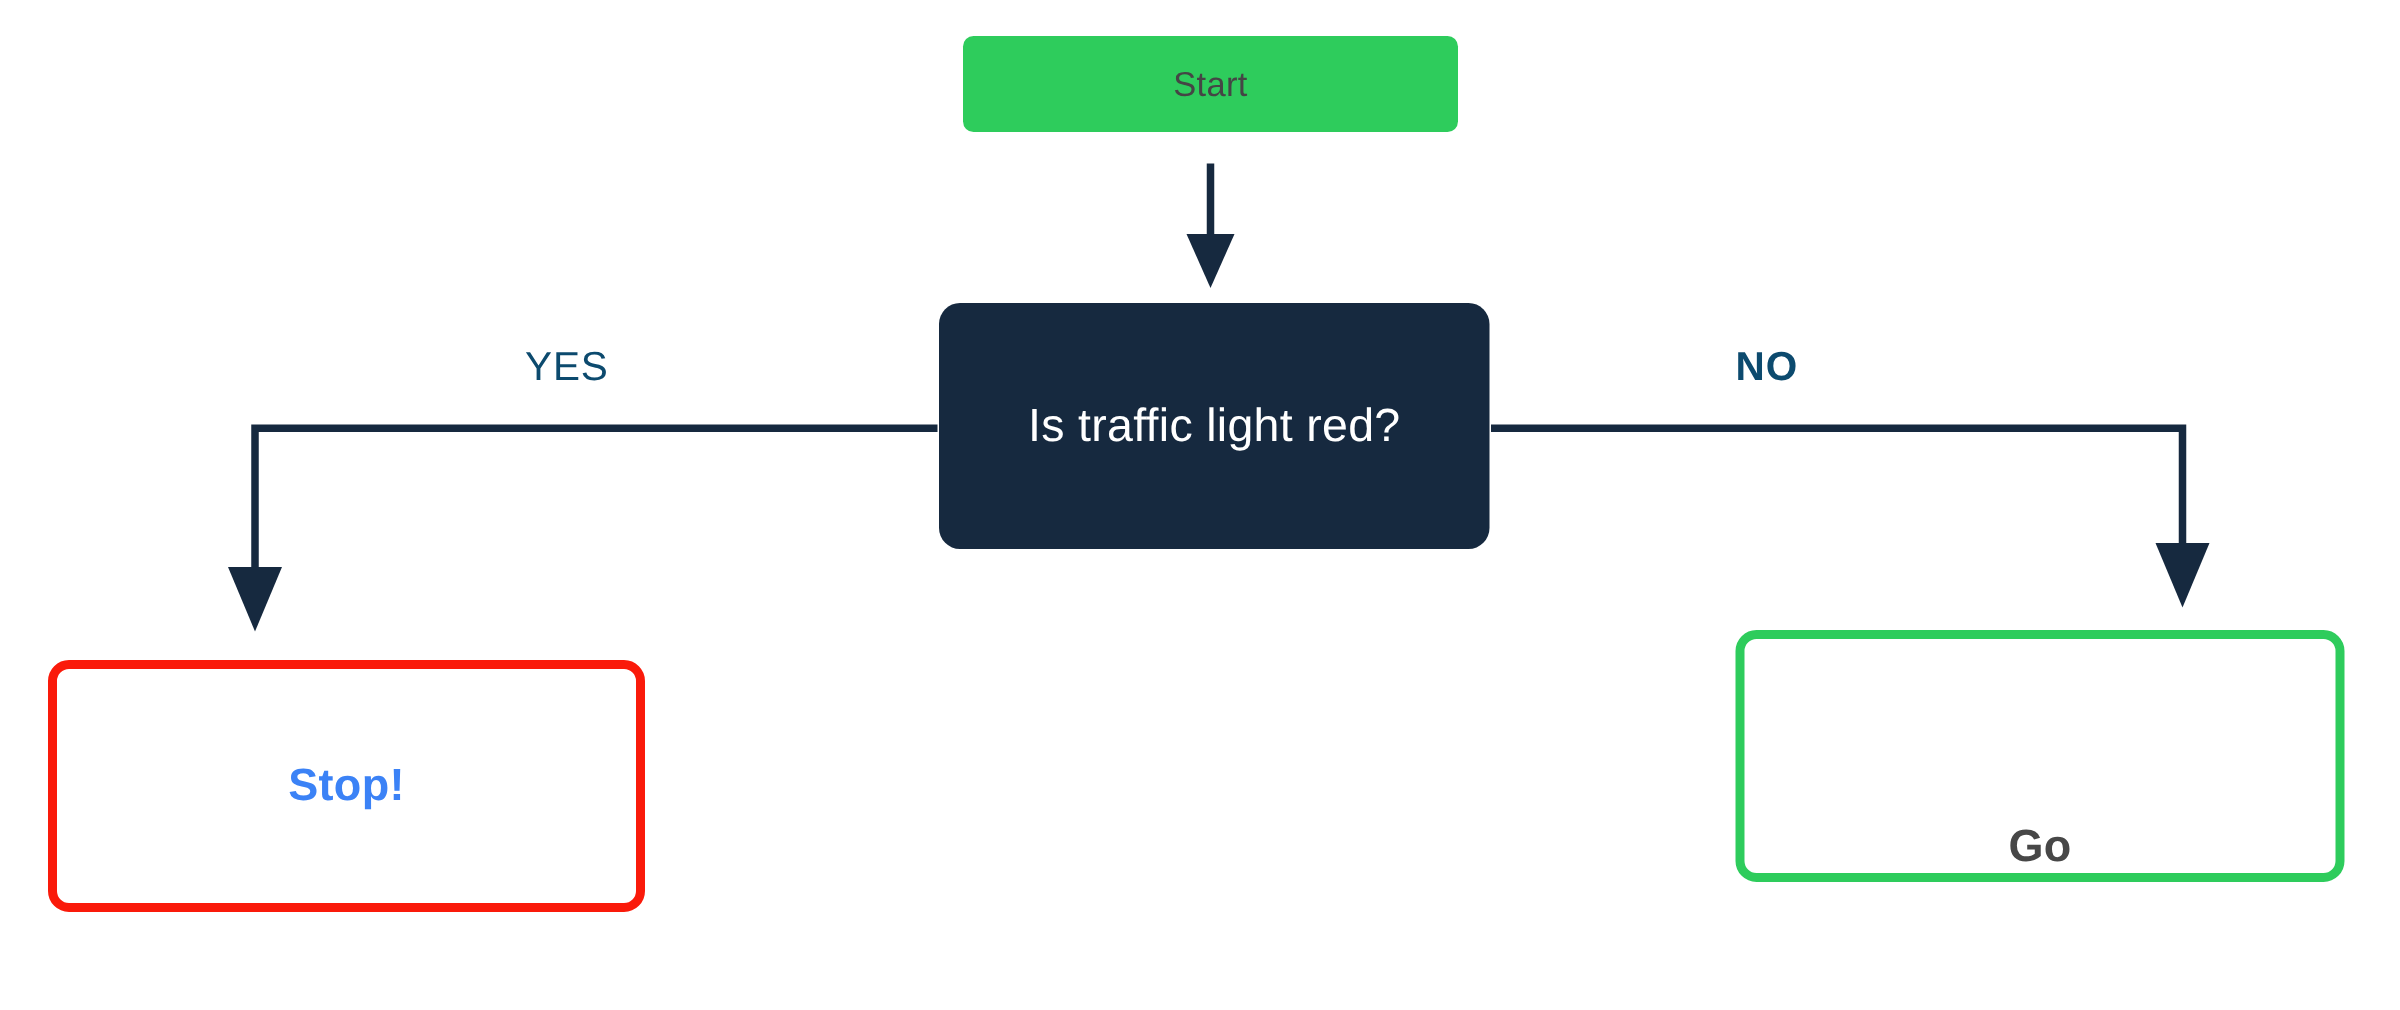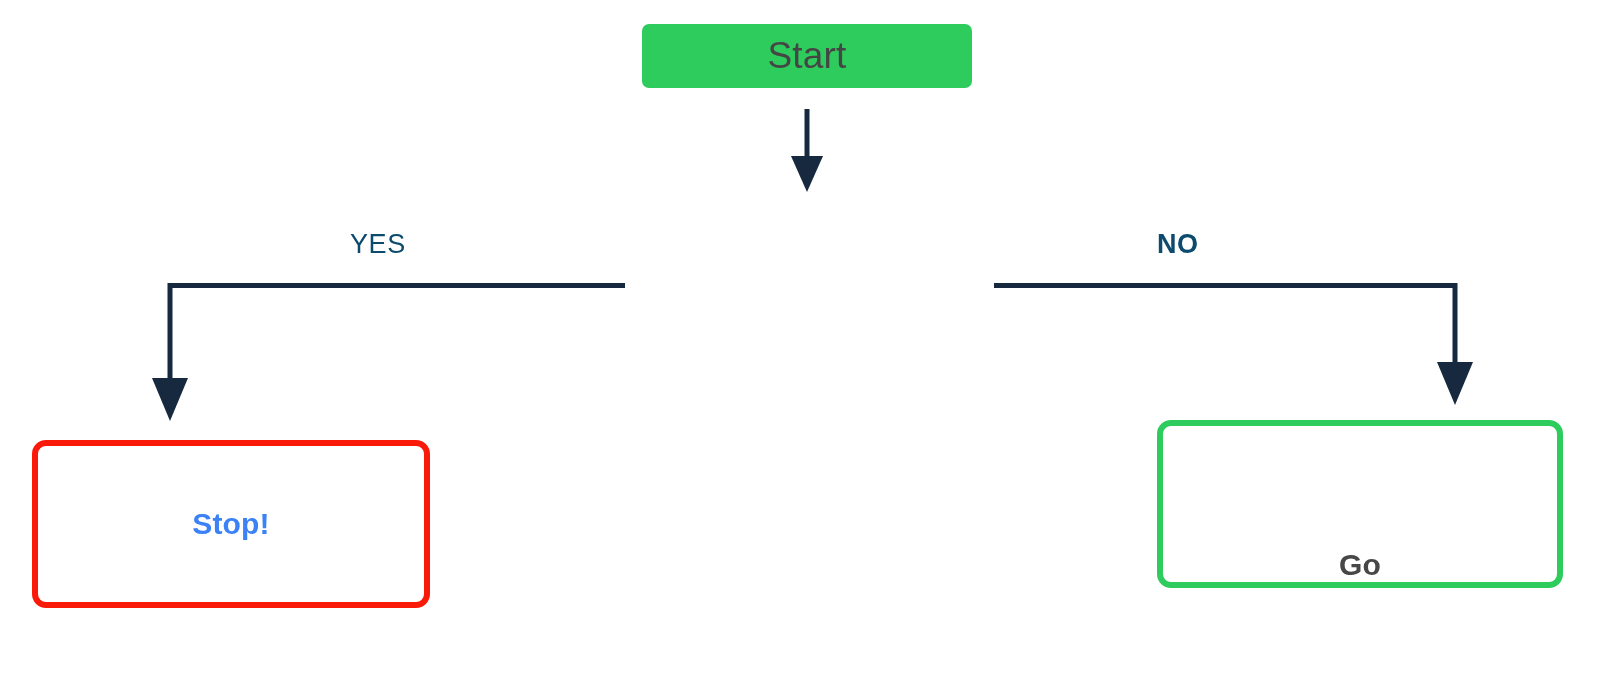--- a/index.html
+++ b/index.html
@@ -39,21 +39,21 @@
   #node-start {
     left: 642px;
     top: 24px;
     width: 330px;
     height: 64px;
     background: #2ecc5c;
     border-radius: 7px;
   }
   #node-start .node-label {
     color: #454545;
-    font-size: 37px;
+    font-size: 23px;
     font-weight: 400;
     letter-spacing: 0.2px;
   }
   
   #node-decision {
     left: 626px;
     top: 202px;
     width: 367px;
     height: 164px;
     background: #16293f;
@@ -137,20 +137,23 @@
     <g>
       <path d="M 994 285.5 L 1455 285.5 L 1455 372" fill="none" stroke="#16293f" stroke-width="5" stroke-linecap="butt" stroke-linejoin="miter"></path>
       <polygon points="1455,405 1437,362 1473,362" fill="#16293f"></polygon>
     </g>
   </svg>
 
   <div class="node" id="node-start">
     <span class="node-label">Start</span>
   </div>
 
+  <div class="node" id="node-decision">
+    <span class="node-label">Is traffic light red?</span>
+  </div>
 
   <div class="edge-label" id="edge-label-yes">YES</div>
 
   <div class="edge-label" id="edge-label-no">NO</div>
 
   <div class="node" id="node-stop">
     <span class="node-label">Stop!</span>
   </div>
 
   <div class="node" id="node-go">

